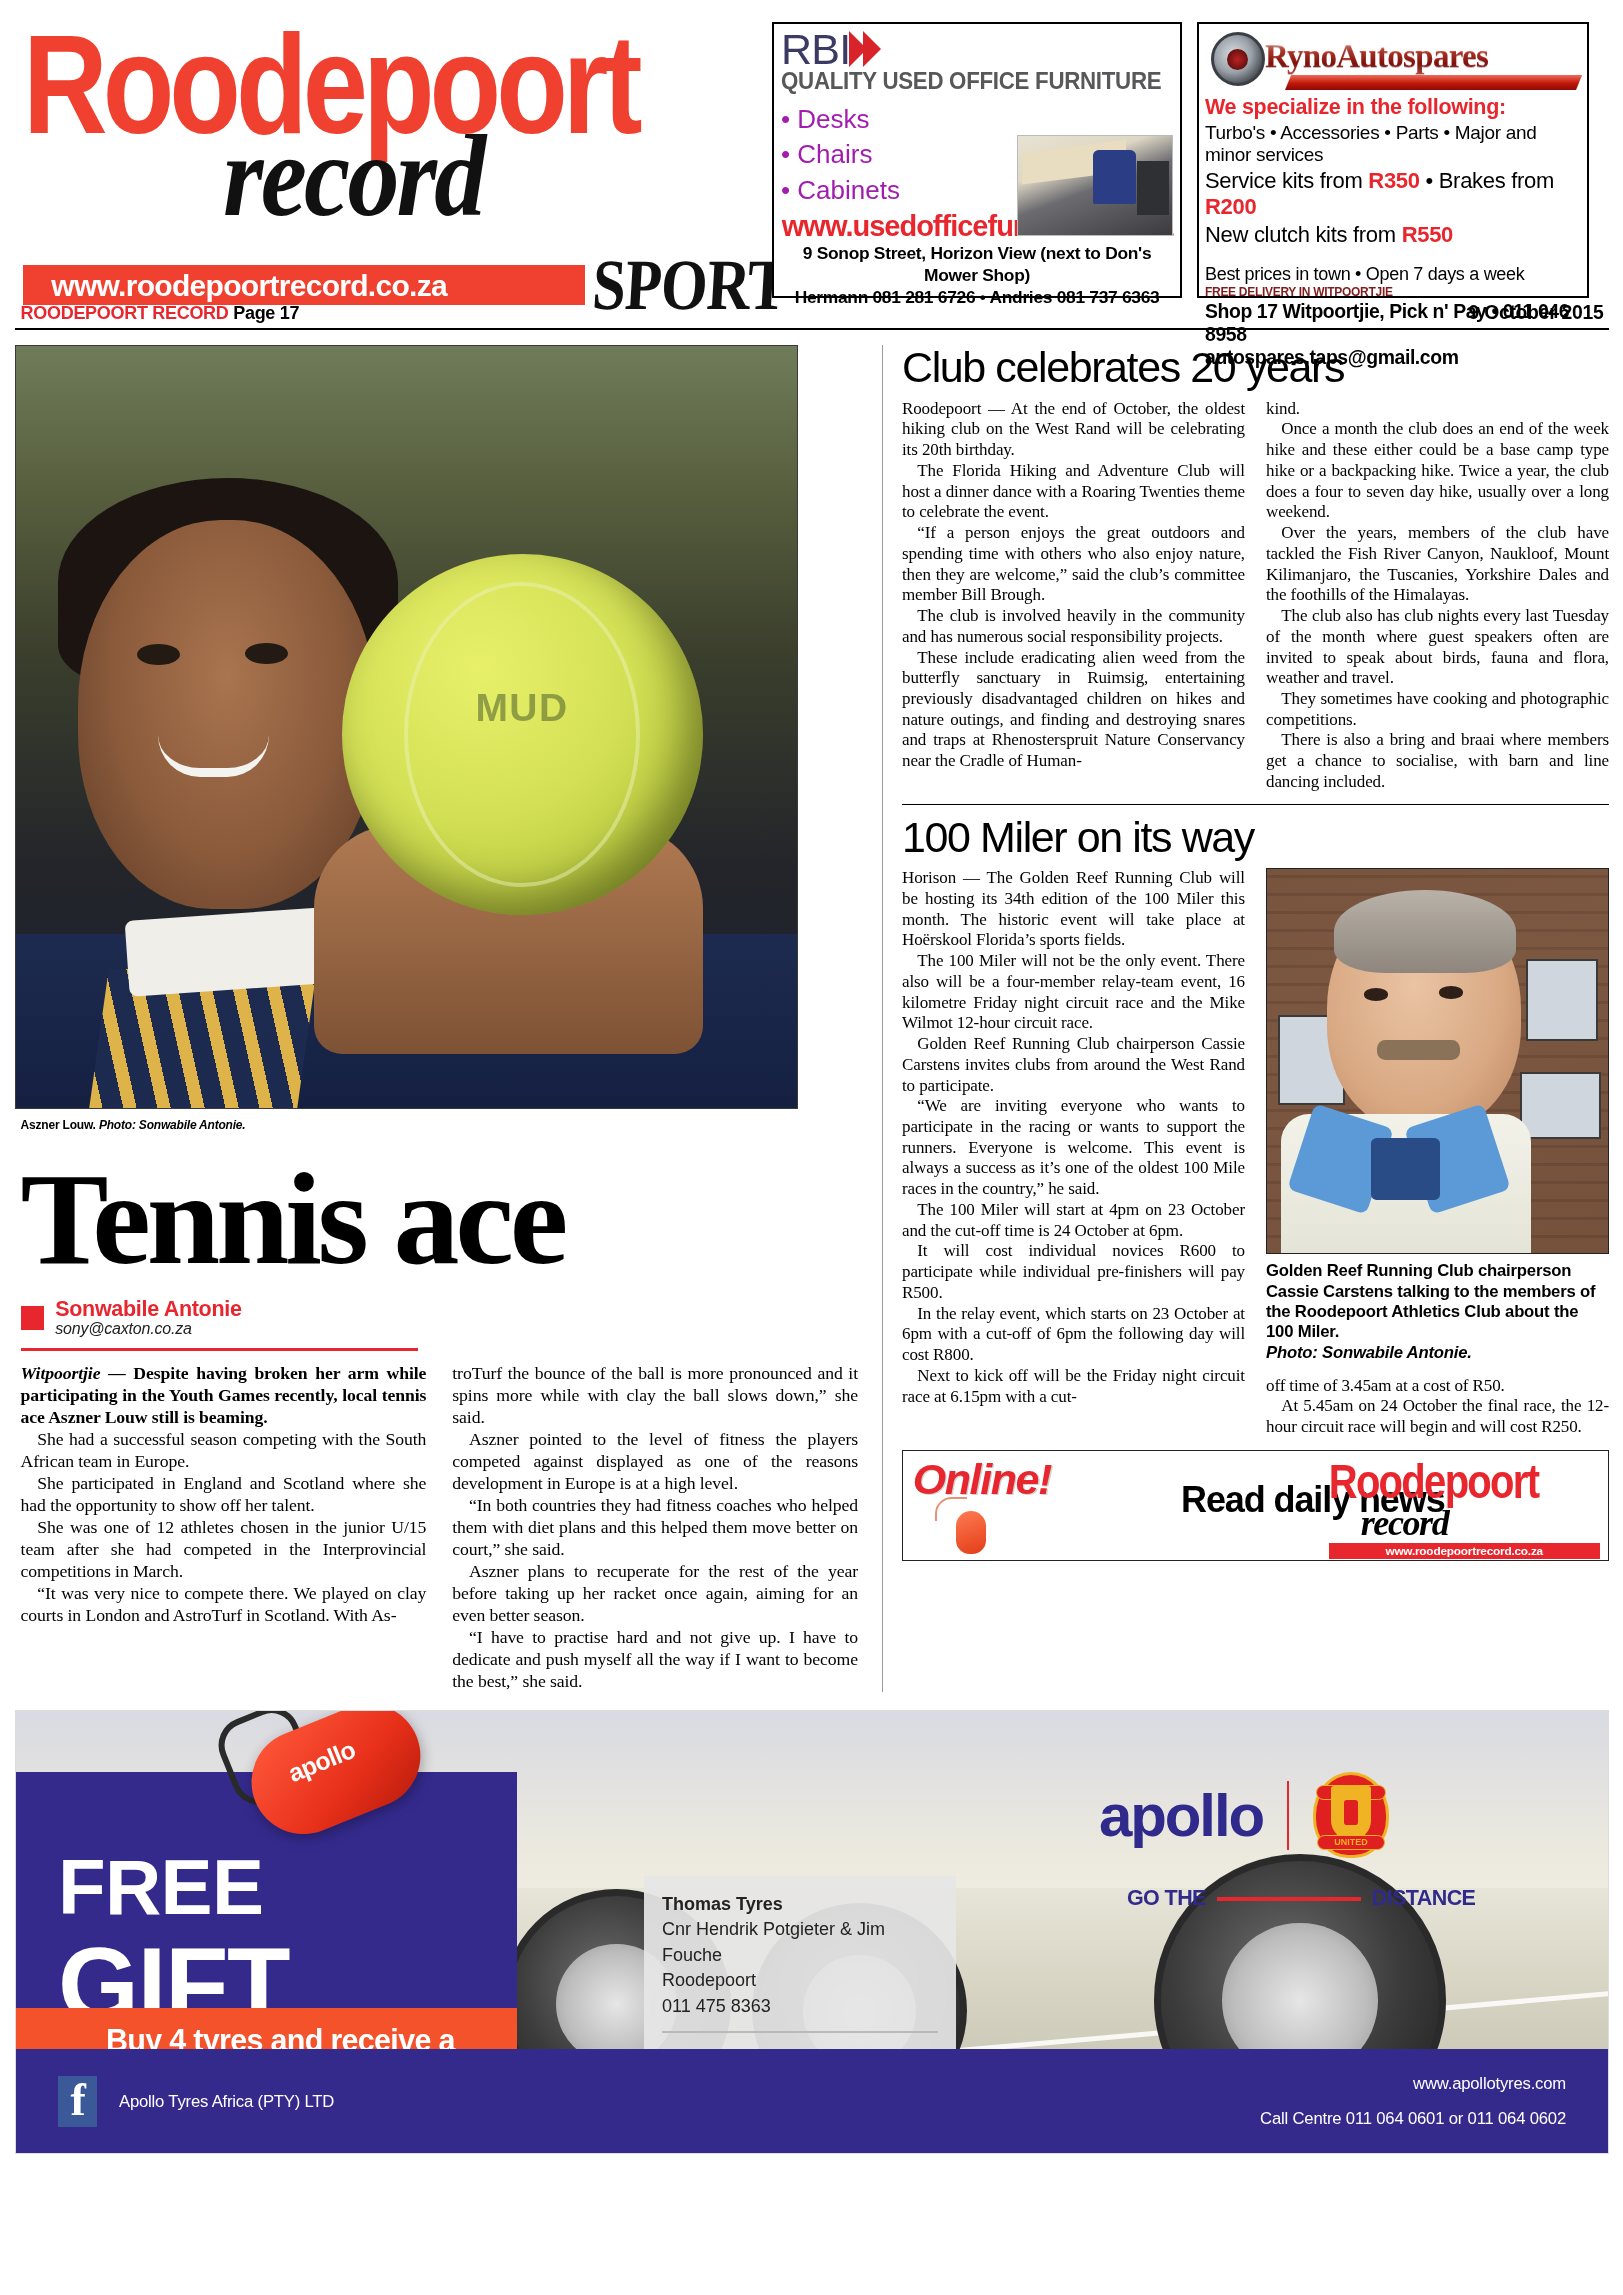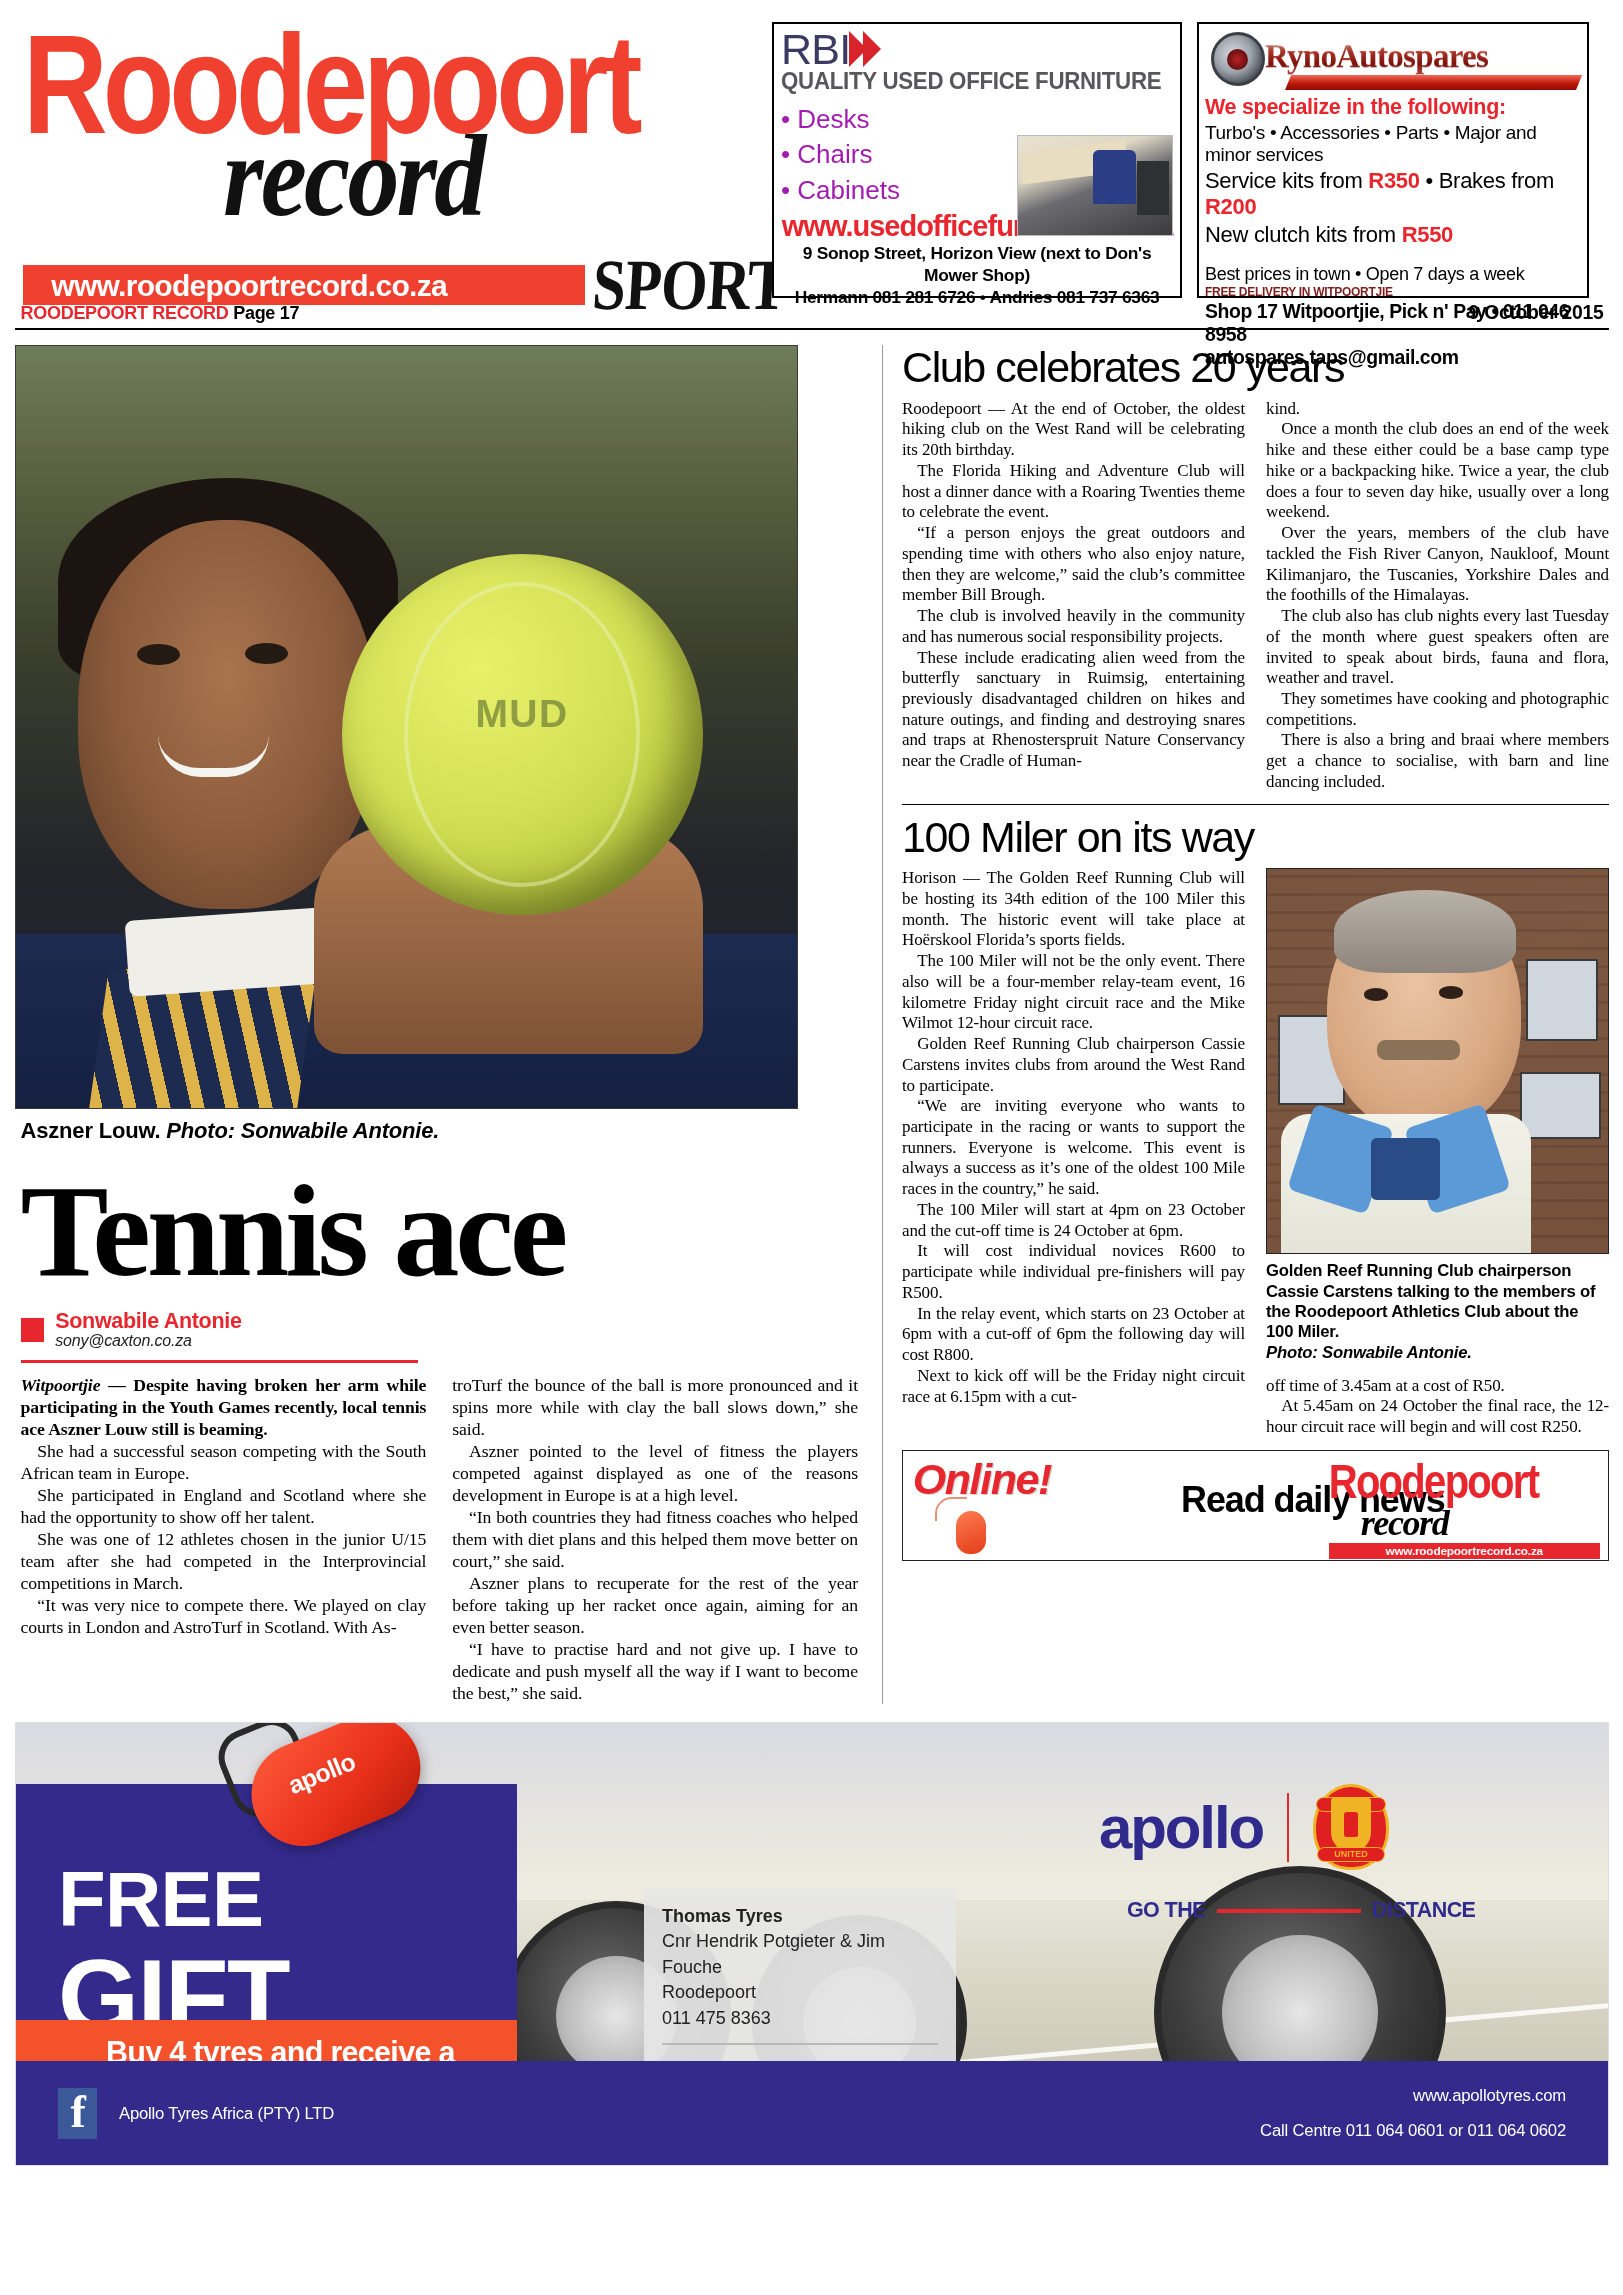--- a/index.html
+++ b/index.html
@@ -165,21 +165,21 @@
   .mp-ball {
     position:absolute; left: 326px; top: 208px; width: 361px; height: 361px; border-radius:50%;
     background: radial-gradient(circle at 38% 32%, #e8f06a 0%, #d3e055 45%, #b6c63d 75%, #8da02c 100%);
     box-shadow: inset -16.7px -19.4px 42px rgba(0,0,0,.35);
   }
   .mp-ball-seam {
     position:absolute; left: 62px; top: 28px; width: 236px; height: 305px;
     border: 4.2px solid #e9f2b4; border-radius: 50%; opacity:.5;
   }
   .mp-ball-txt {
-    position:absolute; left: 69px; top: 138px; width: 222px;
+    position:absolute; left: 69px; top: 132px; width: 222px;
     color: #4e5f2b; font-weight:700; font-size: 39px; opacity:.55;
     font-family:"Liberation Sans", sans-serif; text-align:center; letter-spacing:1.4px;
   }
   .mp-hand {
     position:absolute; left: 298px; top: 479px; width: 389px; height: 229px;
     background: linear-gradient(180deg,#b07a52,#7e5235);
     border-radius: 83px 83px 28px 28px;
   }
   .mp-uniform {
     position:absolute; left: 0; bottom: 0; width: 100%; height: 174px;
@@ -189,21 +189,21 @@
     position:absolute; bottom: 0; left: 83px; width: 208px; height: 139px;
     background: repeating-linear-gradient(70deg,#e8bb4a 0 12.5px, #1d2b50 12.5px 32px);
     transform: skewX(-8deg); opacity:.95;
   }
   .mp-collar {
     position:absolute; left: 111px; bottom: 118px; width: 201px; height: 76px;
     background:#efeee8; transform: rotate(-4deg); border-radius: 8.3px;
   }
 
   .photo-caption {
-    font-size: 22px; font-weight:700; padding: 8.3px 2.8px 0 5.6px; letter-spacing:-0.2px;
+    font-size: 12px; font-weight:700; padding: 8.3px 2.8px 0 5.6px; letter-spacing:-0.2px;
   }
   .photo-caption .credit { font-style: italic; }
 
   .tennis-headline {
     font-family: "Liberation Serif", serif;
     font-weight: 700; font-size: 132px; letter-spacing: -4.2px;
     line-height: 1.05; margin: 18px 0 5.6px 5.6px;
   }
 
   .byline-row { display:flex; align-items:center; gap: 11px; margin: 9.7px 0 0 5.6px; }

